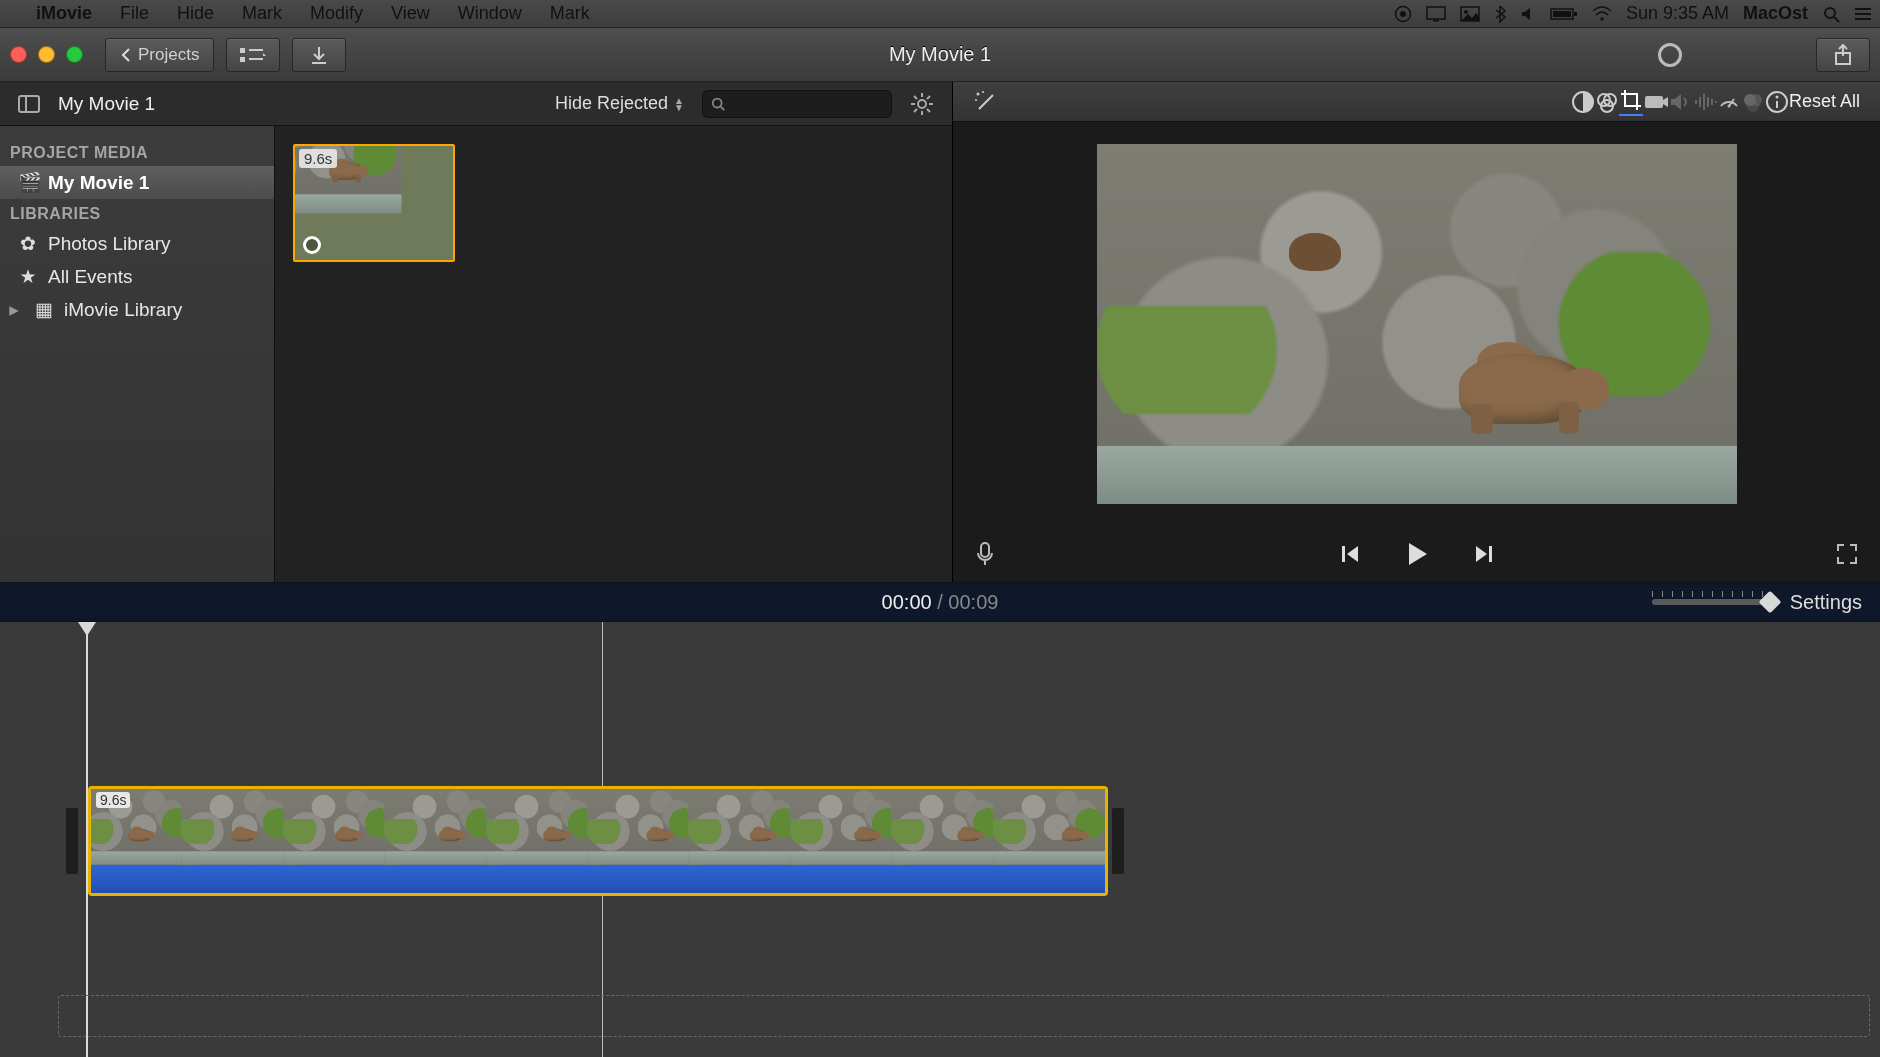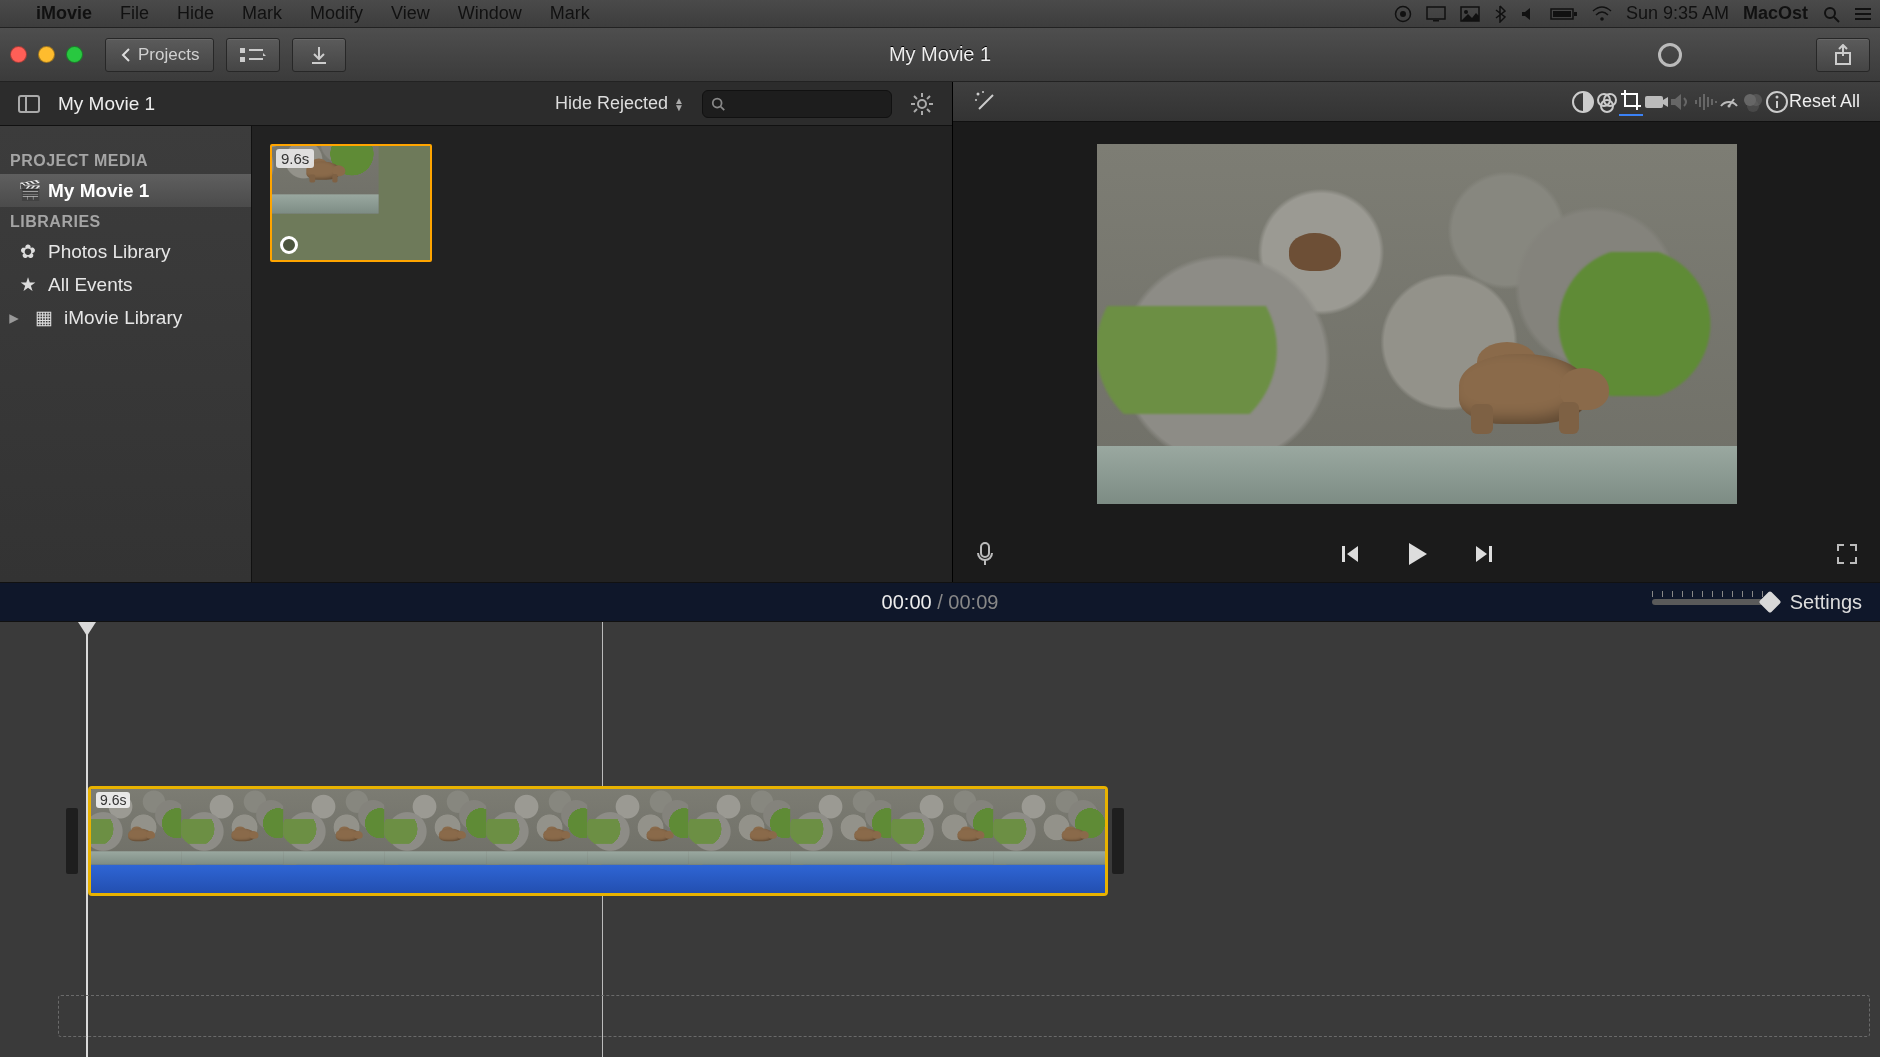--- a/index.html
+++ b/index.html
@@ -36,21 +36,21 @@
 
 .media-row { height: 44px; background:#2c2c2c; display:flex; align-items:center; padding:0 18px; gap:18px; border-bottom:1px solid #111; }
 .media-row .toggle-sidebar { width:22px; height:18px; border:2px solid #aaa; border-radius:3px; position:relative; }
 .media-row .toggle-sidebar::after { content:""; position:absolute; left:5px; top:0; bottom:0; width:2px; background:#aaa; }
 .media-row .hide-rejected { margin-left:auto; color:#ddd; font-size:18px; display:flex; align-items:center; gap:6px; }
 .media-row .hide-rejected .stepper { display:flex; flex-direction:column; line-height:7px; font-size:10px; color:#aaa; }
 .media-row .search { display:flex; align-items:center; background:#1d1d1d; border:1px solid #111; border-radius:6px; height:28px; width:190px; padding:0 8px; color:#888; }
 .media-row .gear { color:#aaa; font-size:22px; }
 
 .media-body { flex:1; display:flex; }
-.sidebar { width:252px; background: linear-gradient(#3c3c3c,#333); border-right:1px solid #111; padding-top:20px; }
+.sidebar { width:275px; background: linear-gradient(#3c3c3c,#333); border-right:1px solid #111; padding-top:12px; }
 .sb-header { color:#a5a5a5; font-size:16px; font-weight:600; padding:6px 10px 4px; letter-spacing:.5px; }
 .sb-item { display:flex; align-items:center; gap:10px; padding:5px 12px 5px 18px; color:#e6e6e6; font-size:19px; }
 .sb-item.selected { background: linear-gradient(#5f5f5f,#4b4b4b); color:#fff; font-weight:600; }
 .sb-item .ico { width:20px; text-align:center; color:#ddd; }
 
 .browser { flex:1; background:#222; padding:18px; }
 .thumb { width:162px; height:118px; border:2px solid orange; border-radius:2px; position:relative; background: #6e7a5a; overflow:hidden; }
 .thumb .dur { position:absolute; top:3px; left:4px; background:rgba(230,230,230,.92); color:#333; font-size:15px; padding:1px 5px; border-radius:3px; }
 .thumb .marker { position:absolute; bottom:6px; left:8px; width:18px; height:18px; border:3px solid #fff; border-radius:50%; background:rgba(0,0,0,.3); }
 

